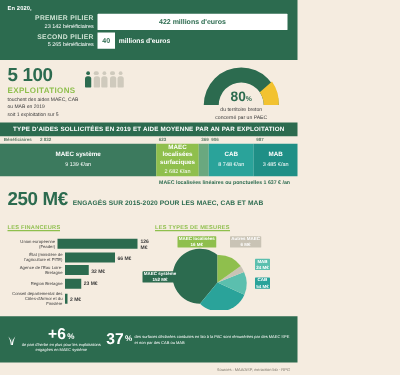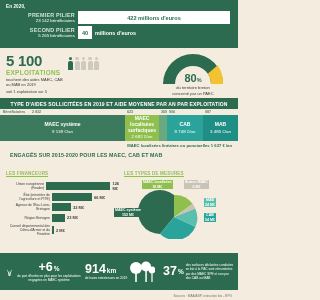--- a/index.html
+++ b/index.html
@@ -267,20 +267,21 @@
     </div>
     <div class="aid-cell c-mab">
       <div class="aid-name">MAB</div>
       <div class="aid-val">3 485 €/an</div>
     </div>
   </div>
 
   <div class="aid-foot">MAEC localisées linéaires ou ponctuelles 1 637 € /an</div>
 
   <div class="sec250">
+    <span class="num250">250 M€</span>
     <span class="txt250">ENGAGÉS SUR 2015-2020 POUR LES MAEC, CAB ET MAB</span>
   </div>
 
   <div class="two-col">
 
     <div class="col-left">
       <div class="col-title">LES FINANCEURS</div>
 
       <div class="fund-row">
         <div class="fund-label">Union européenne (Feader)</div>
@@ -368,37 +369,20 @@
       </svg>
       <div style="display:flex;flex-direction:column;align-items:center;margin-left:-1px;">
         <div style="display:flex;align-items:baseline;">
           <span class="bb-num">+6</span>
           <span class="bb-unit">%</span>
         </div>
         <div class="bb-cap bb-cap-c" style="width:72px">de part d'herbe en plus pour les exploitations engagées en MAEC système</div>
       </div>
     </div>
 
-    <div class="bb-item" style="width:78px">
-      <div style="display:flex;flex-direction:column;">
-        <div style="display:flex;align-items:baseline;">
-          <span class="bb-num">914</span>
-          <span class="bb-unit">km</span>
-        </div>
-        <div class="bb-cap">de haies entretenues en 2019</div>
-      </div>
-      <svg width="26" height="22" viewBox="0 0 26 22" style="margin-left:2px">
-        <circle cx="7" cy="7" r="6" fill="#ffffff"></circle>
-        <rect x="6.2" y="10" width="1.6" height="11" fill="#ffffff"></rect>
-        <circle cx="17" cy="5.5" r="5" fill="#ffffff"></circle>
-        <rect x="16.3" y="8" width="1.5" height="13" fill="#ffffff"></rect>
-        <circle cx="23" cy="9" r="3.4" fill="#ffffff"></circle>
-        <rect x="22.4" y="11" width="1.2" height="10" fill="#ffffff"></rect>
-      </svg>
-    </div>
 
     <div class="bb-item" style="flex:1">
       <span class="bb-num">37</span>
       <span class="bb-unit">%</span>
       <div class="bb-cap" style="margin-left:2px">des surfaces déclarées conduites en bio à la PAC sont rémunérées par des MAEC SPE et non par des CAB ou MAB</div>
     </div>
   </div>
 
   <div class="sources">Sources : MAA/ASP, extraction bio - RPG</div>
 </div>

